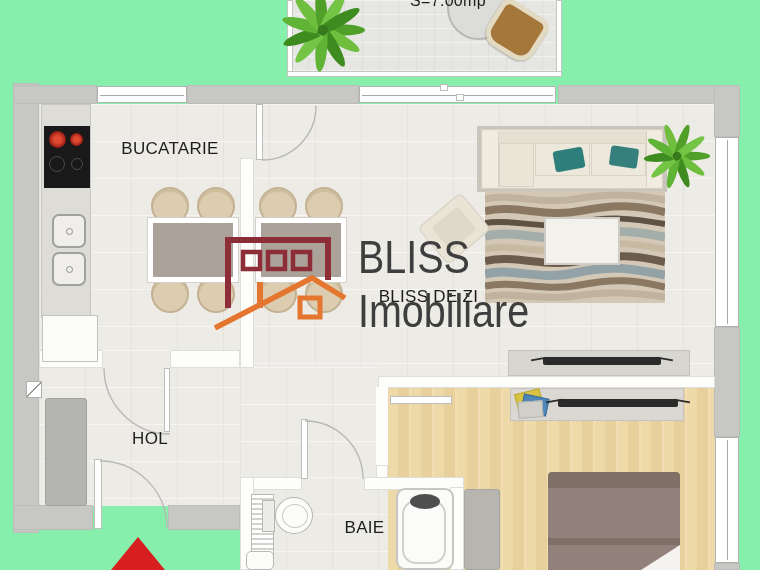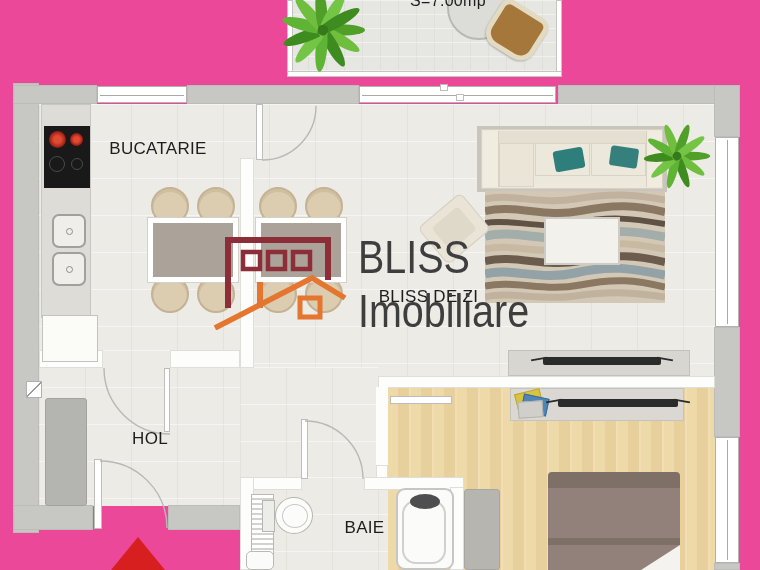--- a/index.html
+++ b/index.html
@@ -1,16 +1,16 @@
 <!DOCTYPE html>
 <html><head>
 <meta charset="utf-8">
 <style>
   html,body{margin:0;padding:0;background:#fff;}
-  .plan{position:relative;width:760px;height:570px;overflow:hidden;background:#ec4899;
+  .plan{position:relative;width:760px;height:570px;overflow:hidden;background:#86efac;
         font-family:"Liberation Sans",sans-serif;}
   .abs{position:absolute;}
   .wall{position:absolute;background:#c7c7c4;border:1px solid #bcbcb9;box-sizing:border-box;}
   .iwall{position:absolute;background:#fdfdfb;border:1px solid #dededa;box-sizing:border-box;}
   .winh,.winv{position:absolute;background:#fff;border:1px solid #b2b2b0;box-sizing:border-box;}
   .winh::before{content:"";position:absolute;left:2px;right:2px;top:50%;height:1px;background:#a8a8a5;}
   .winv::before{content:"";position:absolute;top:2px;bottom:2px;left:50%;width:1px;background:#a8a8a5;}
   .tile{background-color:#edebe6;
         background-image:linear-gradient(rgba(255,255,255,.5) 1px,transparent 1px),
                          linear-gradient(90deg,rgba(205,200,192,.28) 1px,transparent 1px);
@@ -205,21 +205,21 @@
   </div>
   <div class="abs" style="left:396px;top:488px;width:58px;height:82px;background:#fbfbf9;border:2px solid #c6c6c2;border-radius:9px;box-sizing:border-box;">
     <div class="abs" style="left:4px;top:10px;width:44px;height:64px;border:2px solid #d0d0cc;border-radius:14px;box-sizing:border-box;"></div>
     <div class="abs" style="left:12px;top:4px;width:30px;height:15px;border-radius:50%;background:#4e4e4e;"></div>
   </div>
 
   <div class="abs" style="left:45px;top:398px;width:42px;height:108px;background:#b4b4b0;border:1px solid #a2a29e;box-sizing:border-box;border-radius:3px;"></div>
   <div class="abs" style="left:111px;top:537px;width:54px;height:33px;background:#d81f1f;clip-path:polygon(50% 0,100% 100%,0 100%);"></div>
 
   <div class="lbl" style="left:398px;top:-8px;width:100px;font-size:16px;">S=7.00mp</div>
-  <div class="lbl" style="left:88px;top:139px;width:140px;">BUCATARIE</div>
+  <div class="lbl" style="left:100px;top:139px;width:140px;">BUCATARIE</div>
   <div class="lbl" style="left:356px;top:287px;width:145px;">BLISS DE ZI</div>
   <div class="lbl" style="left:110px;top:429px;width:80px;">HOL</div>
   <div class="lbl" style="left:322px;top:518px;width:85px;">BAIE</div>
 
   <svg class="abs" style="left:205px;top:230px;width:150px;height:100px;" viewBox="0 0 150 100">
     <line x1="23" y1="10" x2="23" y2="78" stroke="#8c2d38" stroke-width="6"></line>
     <line x1="20" y1="10" x2="126" y2="10" stroke="#8c2d38" stroke-width="6"></line>
     <line x1="123" y1="10" x2="123" y2="50" stroke="#8c2d38" stroke-width="6"></line>
     <rect x="38" y="22" width="17" height="17" fill="none" stroke="#8c2d38" stroke-width="4.5"></rect>
     <rect x="63" y="22" width="17" height="17" fill="none" stroke="#8c2d38" stroke-width="4.5"></rect>

